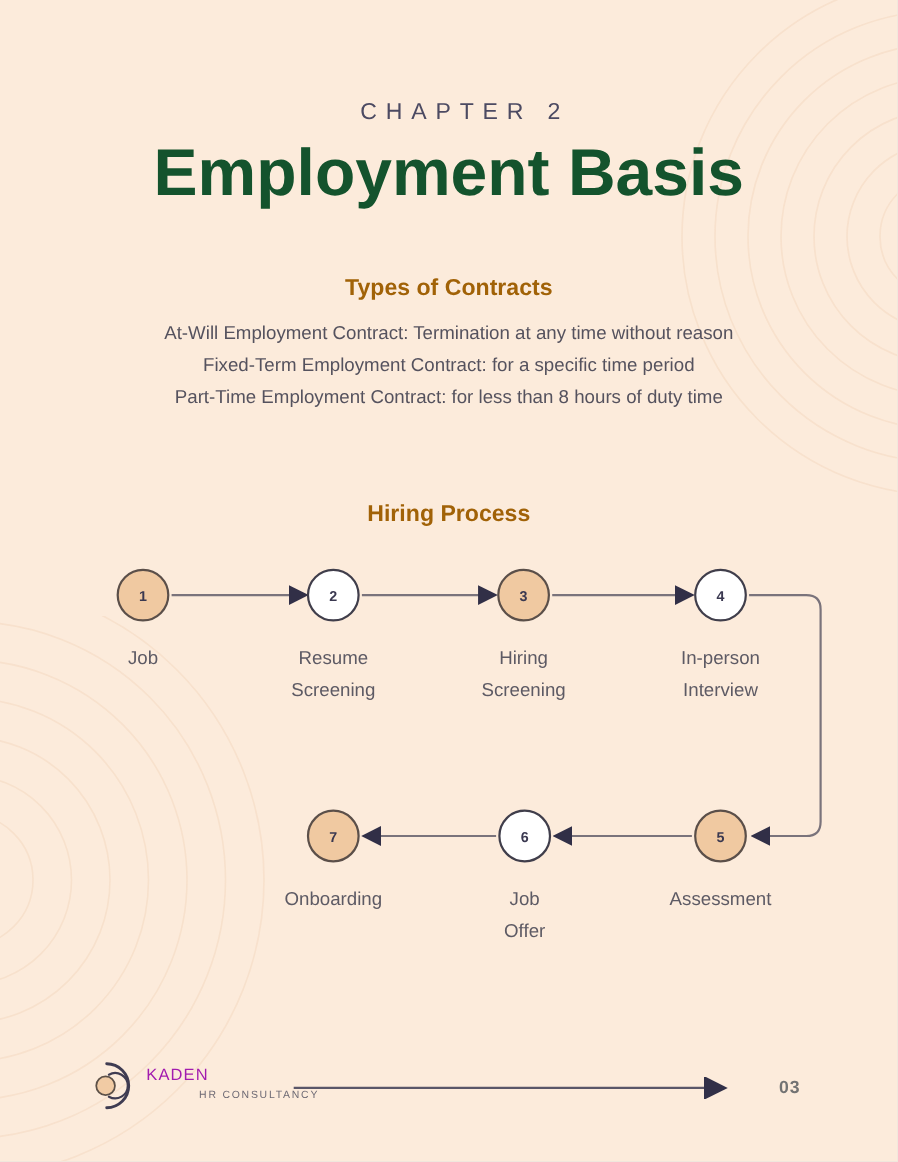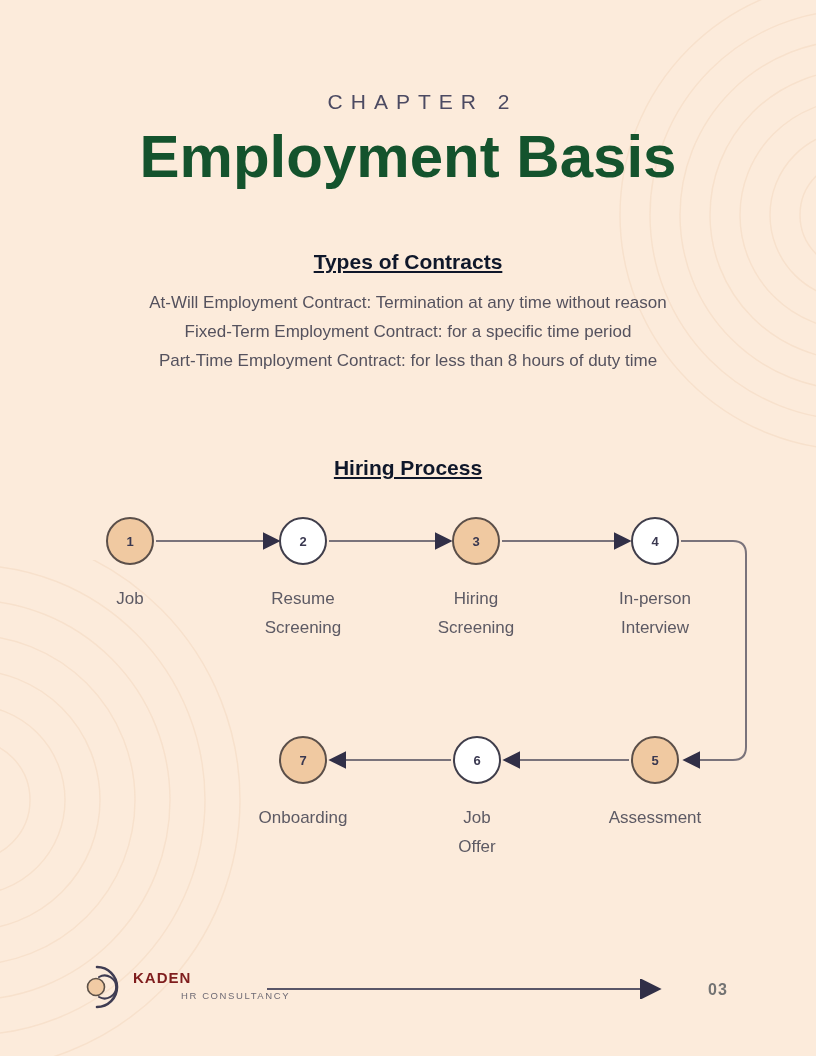--- a/index.html
+++ b/index.html
@@ -27,22 +27,21 @@
   .page-title {
     position:absolute; top:122px; left:0; right:0; margin:0;
     text-align:center;
     font-size:60px; font-weight:700;
     color:#14532d;
   }
   .section-heading {
     position:absolute; left:0; right:0; margin:0;
     text-align:center;
     font-size:21px; font-weight:700;
-    color:#0f172a;
-    text-decoration:underline;
+    color:#a16207;
   }
   .heading-contracts { top:250px; }
   .heading-hiring   { top:456px; }
 
   .contract-lines {
     position:absolute; top:288px; left:0; right:0;
     text-align:center;
     font-size:17px; line-height:29px;
     color:#55525e;
   }
@@ -64,22 +63,22 @@
   .step-circle.filled { background:#f0c9a1; border-color:#5b4f49; }
   .step-label {
     margin-top:19px;
     font-size:17px; line-height:29px;
     color:#5d5a64;
   }
 
   .footer-logo { position:absolute; left:80px; top:960px; }
   .brand-block { position:absolute; left:133px; top:969px; }
   .brand-name {
-    font-size:15px; font-weight:700; letter-spacing:1px;
-    color:#7f1d1d;
+    font-size:15px; font-weight:400; letter-spacing:1px;
+    color:#a21caf;
   }
   .brand-tagline {
     margin-top:4px;
     font-size:9.5px; letter-spacing:1.6px;
     color:#6e6a74;
     padding-left:48px;
   }
   .footer-arrow { position:absolute; left:255px; top:979px; }
   .page-number {
     position:absolute; left:693px; top:981px; width:50px;

